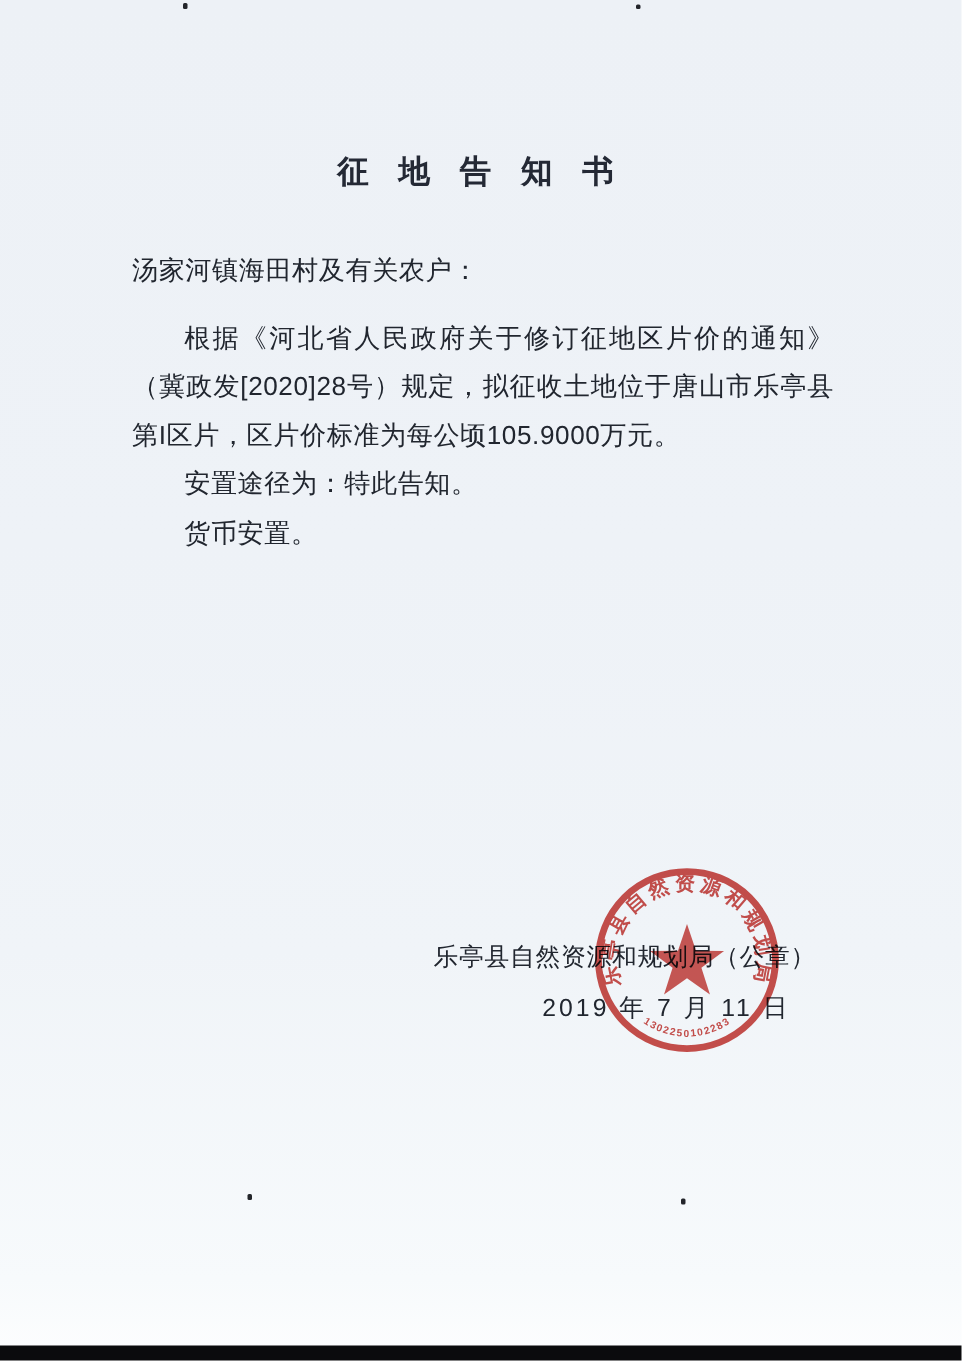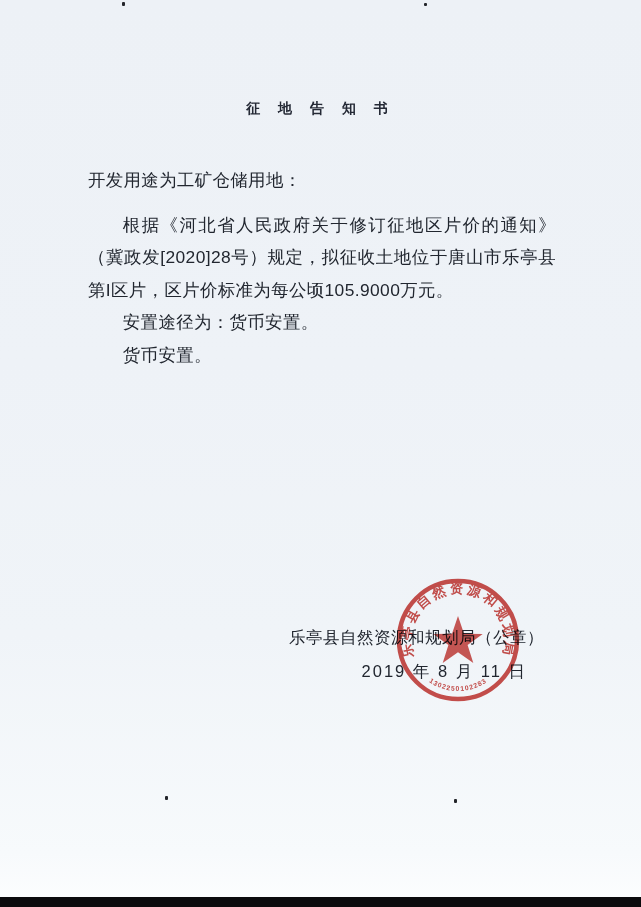--- a/index.html
+++ b/index.html
@@ -16,21 +16,21 @@
     left: 0; top: 0;
     width: 641px; height: 907px;
     background: linear-gradient(180deg, #edf1f6 0%, #eef2f7 40%, #f0f4f8 70%, #f7fafc 94%, #fcfdfe 99%);
   }
   .doc-title {
     position: absolute;
     top: 100px;
     left: 0;
     width: 100%;
     text-align: center;
-    font-size: 14px;
+    font-size: 21px;
     font-weight: 700;
     letter-spacing: 7px;
     color: #242935;
     white-space: pre;
   }
   .content {
     position: absolute;
     left: 88px;
     top: 164px;
     width: 468px;
@@ -98,29 +98,29 @@
   }
 </style>
 </head>
 <body>
 
 <div class="paper">
 
   <div class="doc-title">征 地 告 知 书</div>
 
   <div class="content">
-    <p class="salutation">开发用途为工矿仓储用地：</p>
+    <p class="salutation">汤家河镇海田村及有关农户：</p>
     <p>根据《河北省人民政府关于修订征地区片价的通知》（冀政发[2020]28号）规定，拟征收土地位于唐山市乐亭县第I区片，区片价标准为每公顷105.9000万元。</p>
-    <p>安置途径为：货币安置。</p>
+    <p>安置途径为：特此告知。</p>
     <p>货币安置。</p>
   </div>
 
   <div class="signature-line">乐亭县自然资源和规划局（公章）</div>
 
-  <div class="date-line">2019 年 8 月 11 日</div>
+  <div class="date-line">2019 年 7 月 11 日</div>
 
   <svg class="seal" viewBox="-66 -66 132 132" xmlns="http://www.w3.org/2000/svg">
     <defs>
       <path id="sealTopArc" d="M -40.7 23.5 A 47 47 0 1 1 40.7 23.5" fill="none"></path>
       <path id="sealBottomArc" d="M -39.1 32.8 A 51 51 0 0 0 39.1 32.8" fill="none"></path>
     </defs>
     <circle cx="0" cy="0" r="59" fill="none" stroke="#c9423e" stroke-width="4.5"></circle>
     <polygon transform="translate(0,2)" points="0,-26 6.0,-8.2 24.7,-8.0 9.6,3.1 15.3,21.0 0,10.2 -15.3,21.0 -9.6,3.1 -24.7,-8.0 -6.0,-8.2" fill="#c9423e" fill-opacity="0.95"></polygon>
     <text font-size="13.5" fill="#c9423e" letter-spacing="3" font-weight="700" text-anchor="middle">
       <textPath href="#sealTopArc" startOffset="50%">乐亭县自然资源和规划局</textPath>

